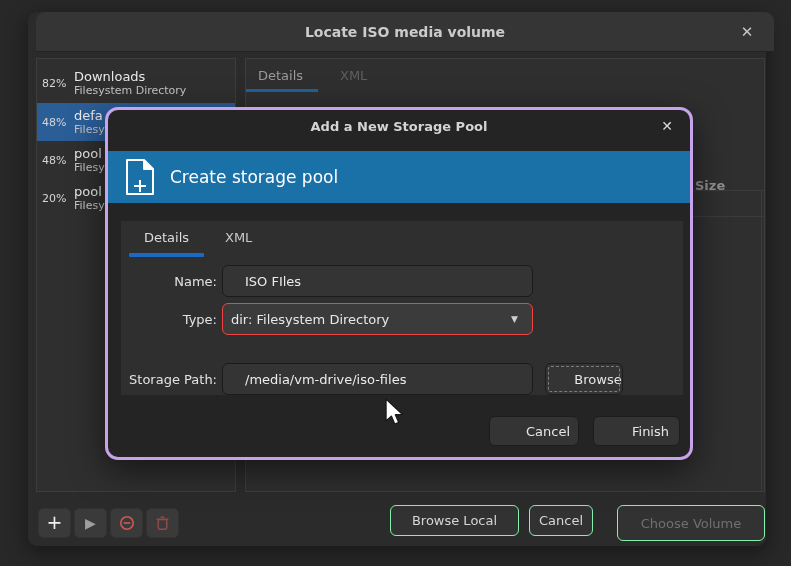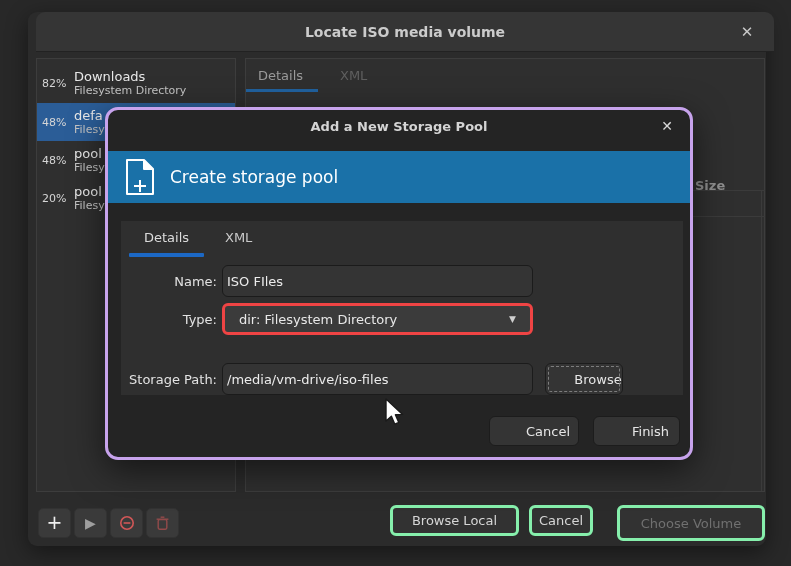--- a/index.html
+++ b/index.html
@@ -26,35 +26,35 @@
   .size-header{font-size:13px;font-weight:bold;color:#8f8f8f;}
   .hline{background:#3b3b3b;height:1px;}
   .vline{background:#3b3b3b;width:1px;}
 
   
   .tool-btn{width:33px;height:30px;background:#3a3a3a;border:1px solid #323232;border-radius:5px;display:flex;align-items:center;justify-content:center;}
   .plus{color:#efefef;font-size:19px;font-weight:400;margin-top:-2px;}
   .play{color:#9e9e9e;font-size:14px;}
 
   
-  .btn{background:#323232;border:3px solid #86efac;border-radius:6px;color:#d6d6d6;font-size:13px;display:flex;align-items:center;justify-content:center;}
+  .btn{background:#323232;border:1px solid #86efac;border-radius:6px;color:#d6d6d6;font-size:13px;display:flex;align-items:center;justify-content:center;}
   .btn.disabled{color:#707070;}
 
   
   .dialog{left:105px;top:107px;width:588px;height:353px;background:#242424;border:3px solid #c7a3ec;border-radius:13px;box-shadow:0 10px 34px rgba(0,0,0,.55);}
   .dlg-title{width:100%;text-align:center;line-height:33px;font-weight:bold;font-size:13px;color:#d4d4d4;}
   .dlg-close{right:10px;top:0;width:26px;height:33px;line-height:33px;text-align:center;color:#d8d8d8;font-size:14px;}
   .banner{left:0;top:41px;width:100%;height:52px;background:#1a71a8;display:flex;align-items:center;}
   .banner-text{color:#ffffff;font-size:17px;margin-left:14px;}
   .content-panel{left:13px;top:111px;width:562px;height:174px;background:#2f2f2f;}
   .dlg-tab{font-size:13px;color:#dcdcdc;}
   .dlg-underline{background:#1c68c5;height:4px;border-radius:1px;}
   .field-label{font-size:13px;color:#e2e2e2;text-align:right;}
-  .entry{background:#343434;border:1px solid #1b1b1b;border-radius:6px;color:#ececec;font-size:13px;display:flex;align-items:center;padding-left:4px;}
-  .combo{background:#3b3b3b;border:3px solid #ef4444;border-radius:6px;color:#e8e8e8;font-size:13px;display:flex;align-items:center;padding-left:14px;}
+  .entry{background:#343434;border:1px solid #1b1b1b;border-radius:6px;color:#ececec;font-size:13px;display:flex;align-items:center;padding-left:22px;}
+  .combo{background:#3b3b3b;border:1px solid #ef4444;border-radius:6px;color:#e8e8e8;font-size:13px;display:flex;align-items:center;padding-left:8px;}
   .combo-arrow{position:absolute;right:14px;color:#cfcfcf;font-size:9px;}
   .dlg-btn{background:#343434;border:1px solid #1c1c1c;border-radius:6px;color:#e6e6e6;font-size:13px;display:flex;align-items:center;justify-content:center;padding-left:28px;}
   .focus-dashed{outline:1px dashed #7d7d7d;outline-offset:-4px;}
 </style>
 </head>
 <body>
 
 <div id="stage">
 
   <div class="abs window"></div>

